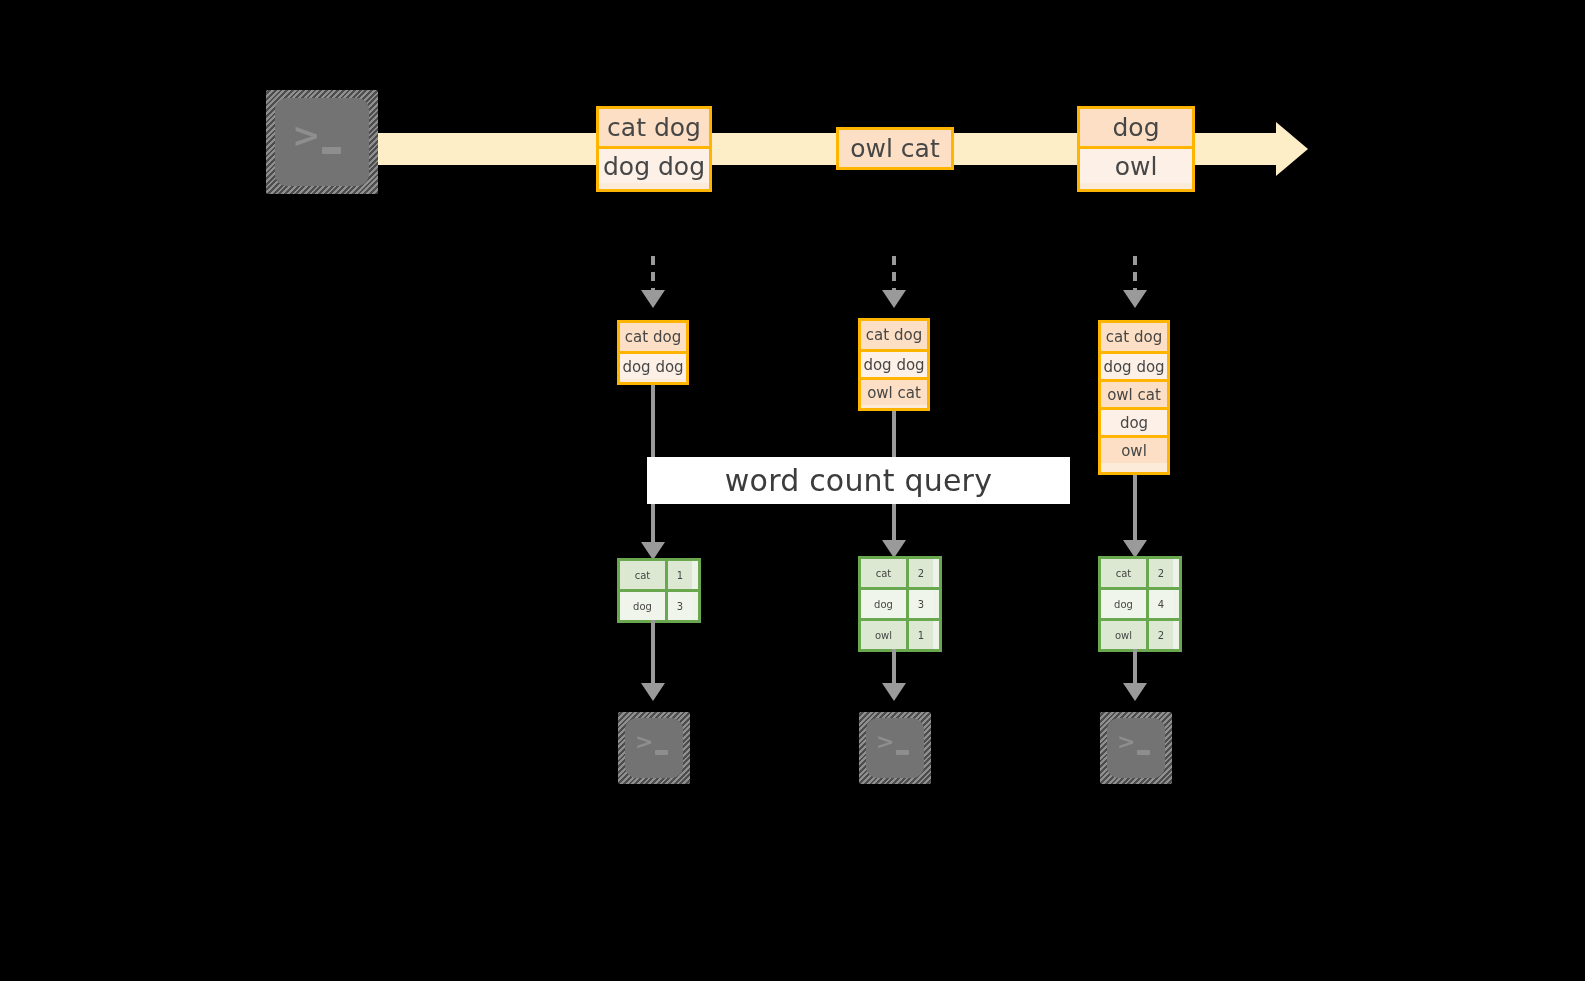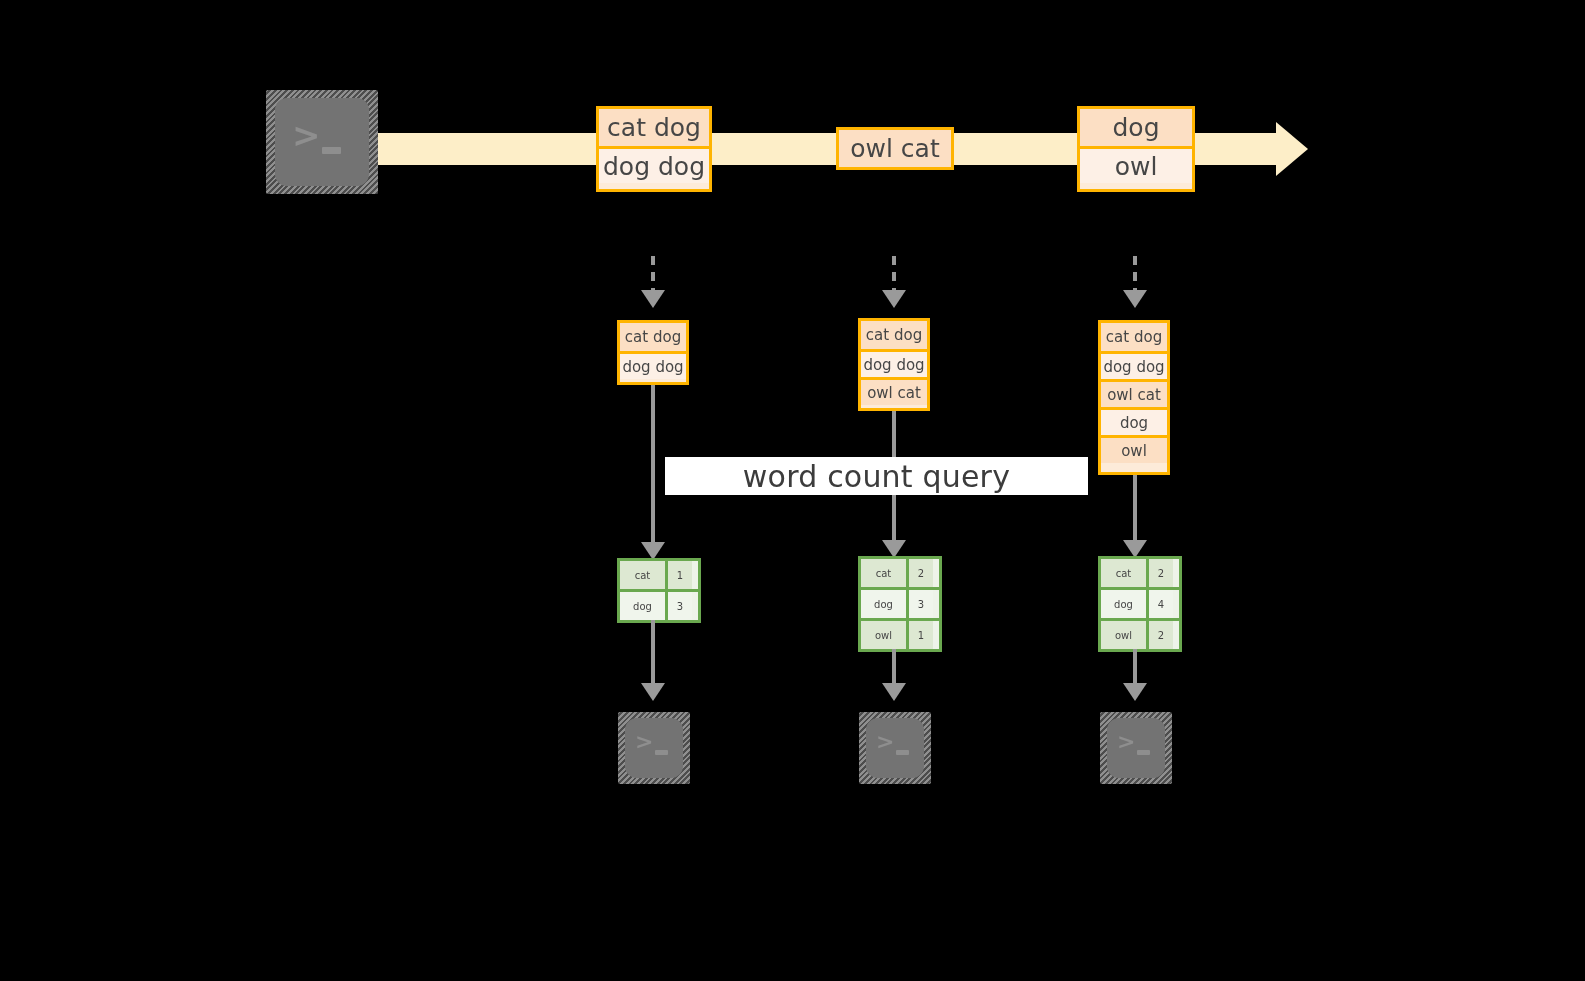--- a/index.html
+++ b/index.html
@@ -242,21 +242,21 @@
     <div class="chev" style="left:17px; top:19px; font-size:22px;">&gt;</div>
     <div class="dash" style="left:37px; top:38px; width:13px; height:5px;"></div>
   </div>
 
   <div class="vline dashed" style="left:1133px; top:256px; height:36px;"></div>
   <div class="vhead" style="left:1123px; top:290px; border-width:18px 12px 0 12px;"></div>
 
   <div class="vline" style="left:1133px; top:470px; height:73px;"></div>
   <div class="vhead" style="left:1123px; top:540px; border-width:18px 12px 0 12px;"></div>
 
-  <div class="banner" style="left:665px; top:457px; width:423px; height:38px;">
+  <div class="banner" style="left:647px; top:457px; width:423px; height:47px;">
     <span>word count query</span>
   </div>
 
   <div class="msgbox small" style="left:1098px; top:320px; width:72px; height:155px;">
     <div class="msgcell shade-dark">cat dog</div>
     <div class="msgcell shade-light sep">dog dog</div>
     <div class="msgcell shade-dark sep">owl cat</div>
     <div class="msgcell shade-light sep">dog</div>
     <div class="msgcell shade-dark sep">owl</div>
   </div>

